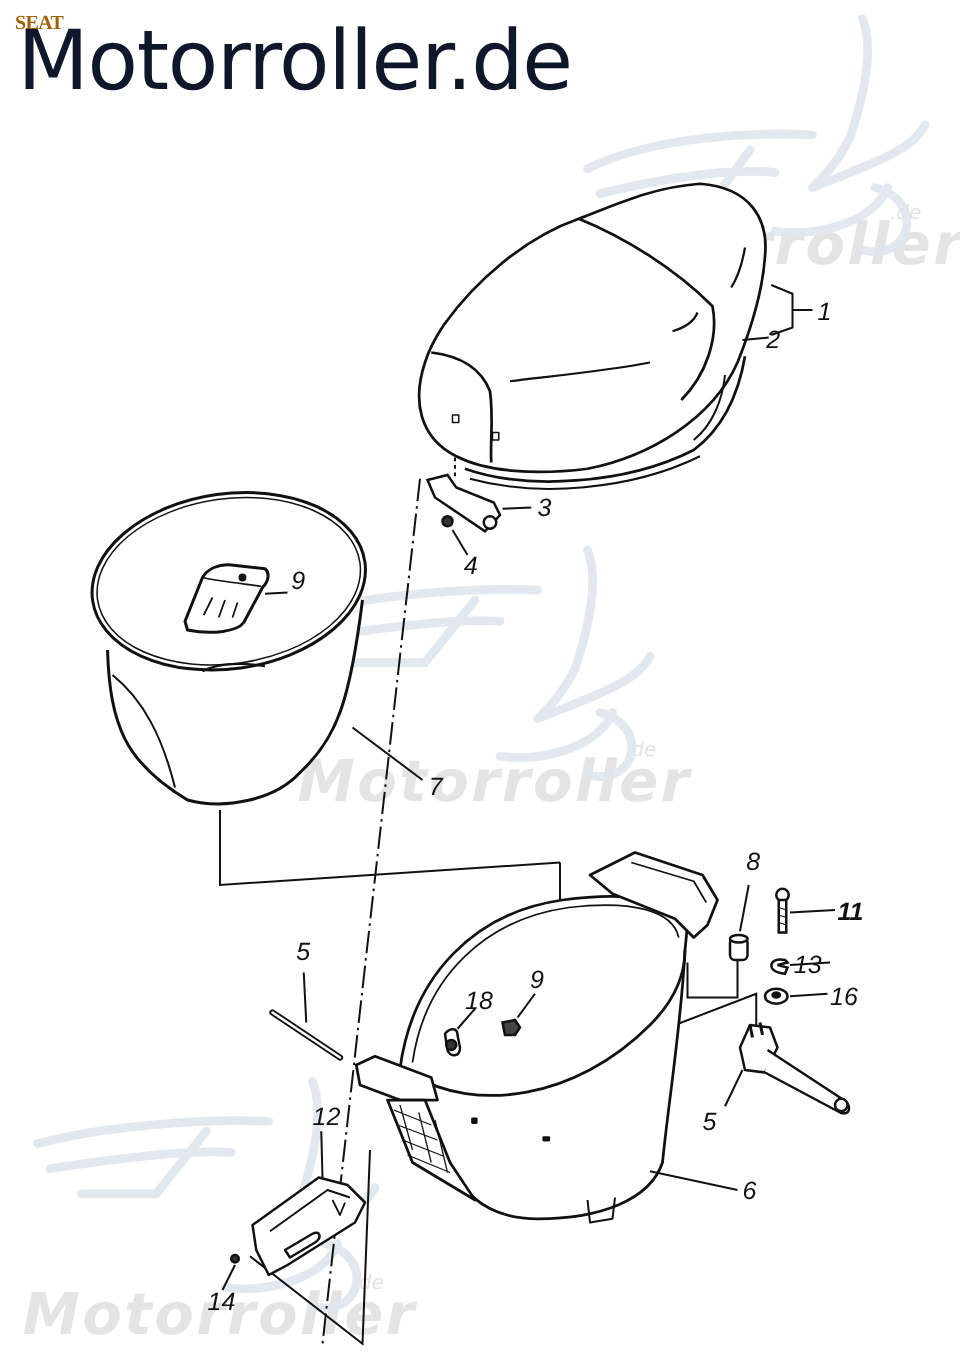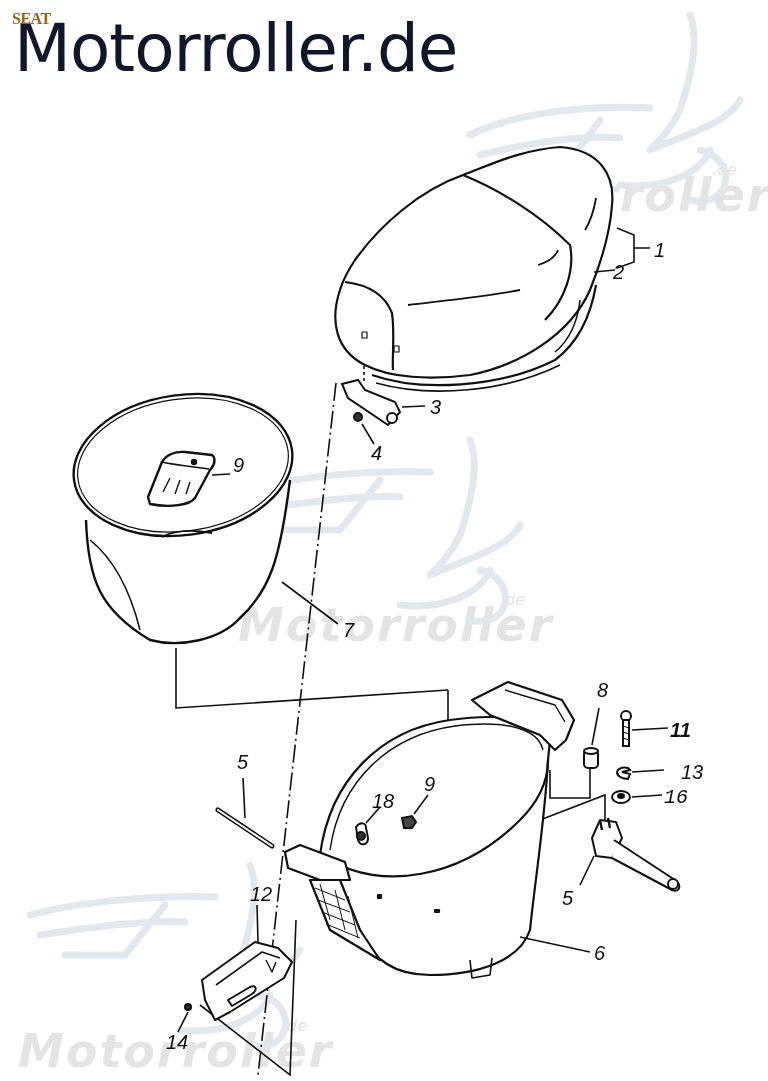--- a/index.html
+++ b/index.html
@@ -160,18 +160,18 @@
   <span class="callout" style="left:430px; top:397px;">3</span>
   <span class="callout" style="left:371px; top:443px;">4</span>
   <span class="callout" style="left:237px; top:752px;">5</span>
   <span class="callout" style="left:594px; top:943px;">6</span>
   <span class="callout" style="left:343px; top:620px;">7</span>
   <span class="callout" style="left:597px; top:680px;">8</span>
   <span class="callout" style="left:424px; top:774px;">9</span>
   <span class="callout" style="left:562px; top:888px;">5</span>
   <span class="callout" style="left:670px; top:720px;font-weight:bold;">11</span>
   <span class="callout" style="left:250px; top:884px;">12</span>
-  <span class="callout" style="left:681px; top:762px;">13</span>
+  <span class="callout" style="left:635px; top:762px;">13</span>
   <span class="callout" style="left:166px; top:1032px;">14</span>
   <span class="callout" style="left:372px; top:791px;">18</span>
-  <span class="callout" style="left:664px; top:788px;font-family:Liberation Mono, monospace;">16</span>
+  <span class="callout" style="left:664px; top:788px;">16</span>
   <span class="callout" style="left:233px; top:455px;">9</span>
 </div>
 
 </body></html>

